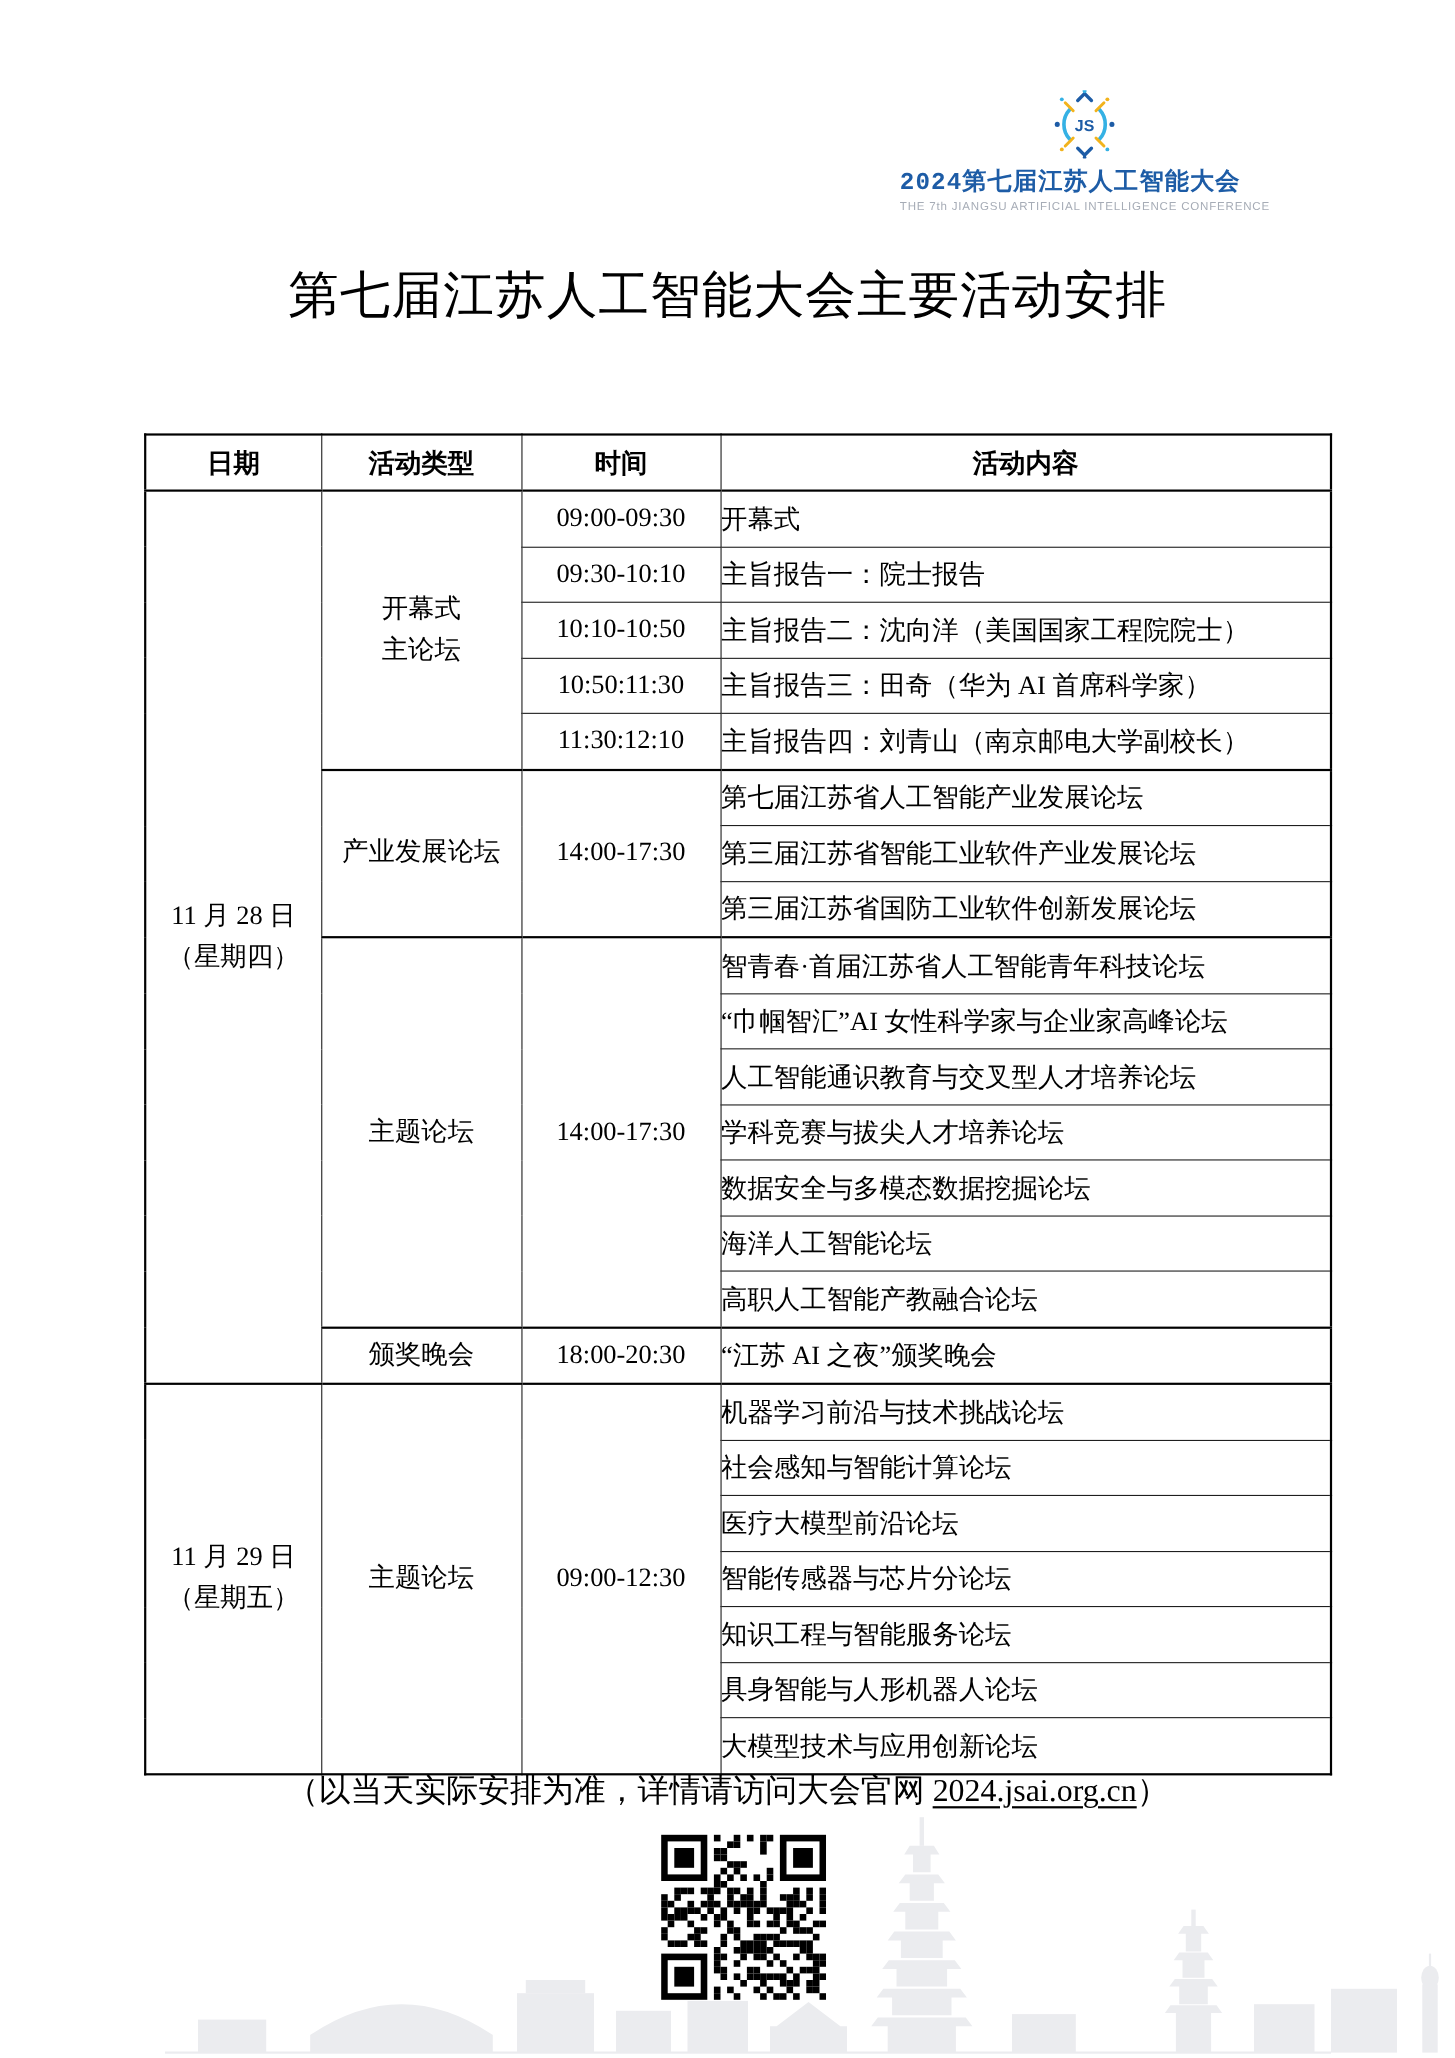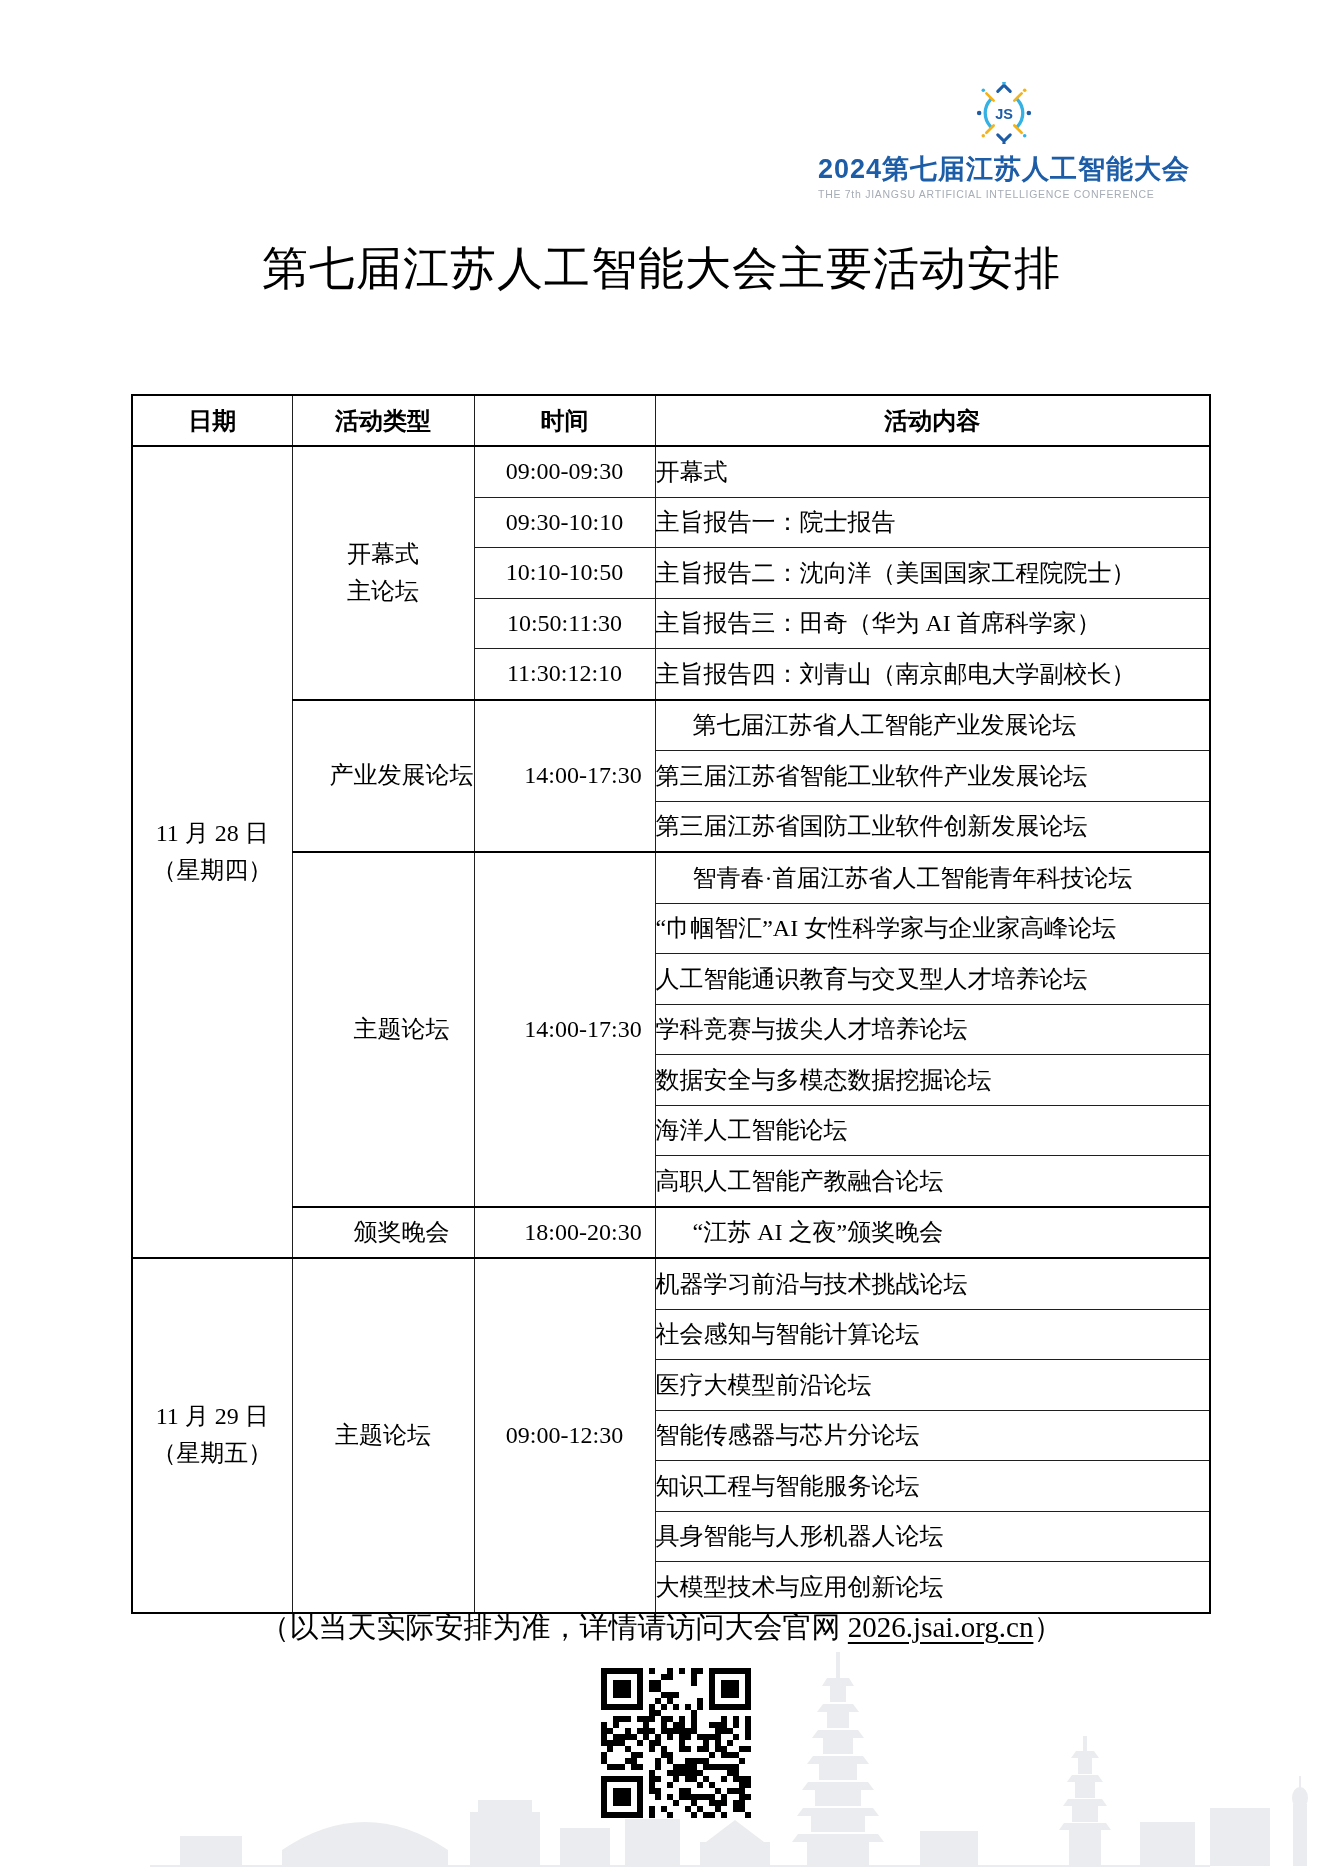--- a/index.html
+++ b/index.html
@@ -7,21 +7,21 @@
     width:1323px;height:1871px;position:relative;background:#ffffff;
     font-family:"Liberation Serif", serif;color:#000;overflow:hidden;
   }
   .page{position:absolute;inset:0;}
 
   
   .logo{position:absolute;left:818px;top:82px;display:flex;align-items:center;gap:11px;flex-direction:column;}
   .logo-icon{width:58px;height:62px;display:block;}
   .logo-text{display:flex;flex-direction:column;}
   .logo-title{
-    font-family:Liberation Sans, sans-serif;font-weight:bold;font-size:27px;
+    font-family:Liberation Mono, monospace;font-weight:bold;font-size:22px;
     color:#1d5ca6;letter-spacing:1px;line-height:1.1;white-space:nowrap;
   }
   .logo-subtitle{
     font-family:"Liberation Sans", sans-serif;font-size:10.5px;color:#a6acb6;
     letter-spacing:0.72px;margin-top:3px;white-space:nowrap;
   }
 
   
   .doc-title{
     position:absolute;left:0;right:0;top:238px;margin:0;text-align:center;
@@ -39,21 +39,21 @@
   }
   .schedule th,.schedule td{
     border:1.5px solid #1f1f1f;font-size:24px;vertical-align:middle;
     padding:0;overflow:hidden;
   }
   .schedule th{height:49px;font-weight:bold;text-align:center;border-bottom:2.5px solid #000;}
   .schedule td{height:49.5px;}
   .date-cell,.type-cell,.time-cell{text-align:center;white-space:pre-line;line-height:1.55;}
   .time-cell{font-size:25px;white-space:nowrap;}
   .content-cell{text-align:left;padding-left:16px;}
-  .schedule tr.section-start td{border-top:2.5px solid #000;padding-left:37px;}
+  .schedule tr.section-start td{border-top:2.5px solid #000;}
   .schedule tr.day-start td{border-top:2.5px solid #000;margin-left:45px;}
 
   
   .footer-note{
     position:absolute;left:0;right:0;top:1608px;text-align:center;
     font-size:29px;white-space:nowrap;
   }
   .site-link{color:#000;text-decoration:underline;text-underline-offset:5px;cursor:pointer;}
 
   
@@ -197,21 +197,21 @@
         </tr>
         <tr>
           <td class="content-cell">具身智能与人形机器人论坛</td>
         </tr>
         <tr>
           <td class="content-cell">大模型技术与应用创新论坛</td>
         </tr>
       </tbody>
   </table>
 
-  <div class="footer-note"><span>（以当天实际安排为准，详情请访问大会官网 </span><a class="site-link">2026.jsai.org.cn</a><span>）</span></div>
+  <div class="footer-note"><span>（以当天实际安排为准，详情请访问大会官网 </span><a class="site-link">2024.jsai.org.cn</a><span>）</span></div>
 
   <div class="qr">
     <svg id="qr-svg" xmlns="http://www.w3.org/2000/svg" viewBox="0 0 150 150">
         <rect width="150" height="150" fill="#fff"></rect>
         <rect x="48" y="0" width="6" height="6" fill="#000"></rect>
         <rect x="66" y="0" width="6" height="6" fill="#000"></rect>
         <rect x="78" y="0" width="6" height="6" fill="#000"></rect>
         <rect x="90" y="0" width="6" height="6" fill="#000"></rect>
         <rect x="96" y="0" width="6" height="6" fill="#000"></rect>
         <rect x="60" y="6" width="6" height="6" fill="#000"></rect>

